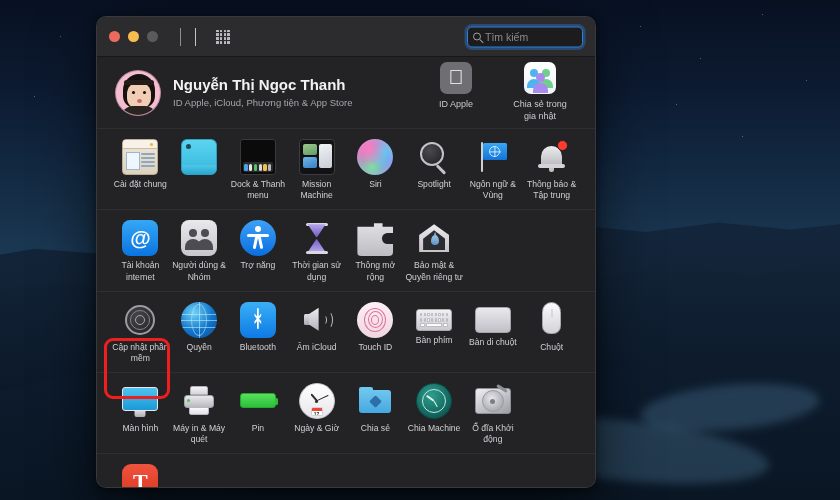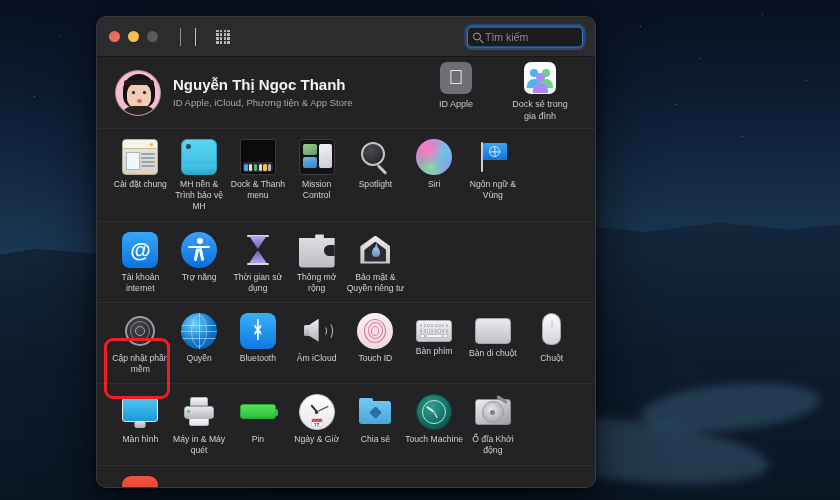--- a/index.html
+++ b/index.html
@@ -770,21 +770,21 @@
 
       <div class="acct-tile">
         <div class="tile-glyph tile-family">
           <span class="fam-p fam-head" style="left:6px;  top:7px;  background:#4fb3f0;"></span>
           <span class="fam-p fam-head" style="left:18px; top:7px;  background:#6fd08a;"></span>
           <span class="fam-p fam-body" style="left:3px;  top:17px; background:#4fb3f0;"></span>
           <span class="fam-p fam-body" style="left:15px; top:17px; background:#6fd08a;"></span>
           <span class="fam-p fam-head" style="left:12px; top:11px; background:#a98bf0; width:9px; height:9px;"></span>
           <span class="fam-p fam-body" style="left:9px;  top:21px; background:#a98bf0; width:15px; height:10px;"></span>
         </div>
-        <div class="acct-tile-label">Dock sẻ trong gia đình</div>
+        <div class="acct-tile-label">Chia sẻ trong gia nhật</div>
       </div>
 
     </div>
   </div>
 
   <div class="content">
 
     <div class="section">
       <div class="row">
 
@@ -796,21 +796,20 @@
                 <i></i>
                 <i></i>
                 <i></i>
               </span>
           </div>
           <div class="pane-label">Cài đặt chung</div>
         </div>
 
         <div class="pane">
           <div class="pane-icon ic-desktop"></div>
-          <div class="pane-label">MH nền &amp; Trình bảo vệ MH</div>
         </div>
 
         <div class="pane">
           <div class="pane-icon ic-dock">
             <span class="dock-bar">
               <i style="background:#4aa3e8"></i>
                 <i style="background:#e8e8ec"></i>
               <i style="background:#56c169"></i>
                 <i style="background:#d8d8de"></i>
               <i style="background:#f0c24a"></i>
@@ -819,59 +818,77 @@
           </div>
           <div class="pane-label">Dock &amp; Thanh menu</div>
         </div>
 
         <div class="pane">
           <div class="pane-icon ic-mission">
             <span class="mc-a"></span>
               <span class="mc-b"></span>
               <span class="mc-c"></span>
           </div>
-          <div class="pane-label">Mission Control</div>
+          <div class="pane-label">Mission Machine</div>
+        </div>
+
+        <div class="pane">
+          <div class="pane-icon ic-siri"></div>
+          <div class="pane-label">Siri</div>
         </div>
 
         <div class="pane">
           <div class="pane-icon ic-spotlight">
             <span class="sp-ring"></span>
               <span class="sp-handle"></span>
           </div>
           <div class="pane-label">Spotlight</div>
-        </div>
-
-        <div class="pane">
-          <div class="pane-icon ic-siri"></div>
-          <div class="pane-label">Siri</div>
         </div>
 
         <div class="pane">
           <div class="pane-icon ic-lang">
             <span class="flag-pole"></span>
             <span class="flag-cloth">
                 <span class="flag-globe"></span>
               </span>
           </div>
           <div class="pane-label">Ngôn ngữ &amp; Vùng</div>
         </div>
 
+        <div class="pane">
+          <div class="pane-icon ic-notify">
+            <span class="bell-body"></span>
+            <span class="bell-base"></span>
+            <span class="bell-clap"></span>
+            <span class="bell-badge"></span>
+          </div>
+          <div class="pane-label">Thông báo &amp; Tập trung</div>
+        </div>
 
       </div>
     </div>
 
     <div class="section">
       <div class="row">
 
         <div class="pane">
           <div class="pane-icon ic-internet">@</div>
           <div class="pane-label">Tài khoản internet</div>
         </div>
 
 
+        <div class="pane">
+          <div class="pane-icon ic-users">
+            <span class="usr usr-h1"></span>
+              <span class="usr usr-h2"></span>
+            <span class="usr usr-b1"></span>
+              <span class="usr usr-b2"></span>
+          </div>
+          <div class="pane-label">Người dùng &amp; Nhóm</div>
+        </div>
 
         <div class="pane">
           <div class="pane-icon ic-access">
             <span class="acc-head"></span>
               <span class="acc-arms"></span>
             <span class="acc-legL"></span>
               <span class="acc-legR"></span>
           </div>
           <div class="pane-label">Trợ năng</div>
         </div>
@@ -1054,21 +1071,21 @@
           </div>
           <div class="pane-label">Chia sẻ</div>
         </div>
 
         <div class="pane">
           <div class="pane-icon ic-tm">
             <span class="tm-ring"></span>
               <span class="tm-hand"></span>
               <span class="tm-hand2"></span>
           </div>
-          <div class="pane-label">Touch Machine</div>
+          <div class="pane-label">Chia Machine</div>
         </div>
 
         <div class="pane">
           <div class="pane-icon">
             <div class="ic-startup">
               <span class="hdd-platter"></span>
                 <span class="hdd-spindle"></span>
                 <span class="hdd-arm"></span>
             </div>
           </div>

